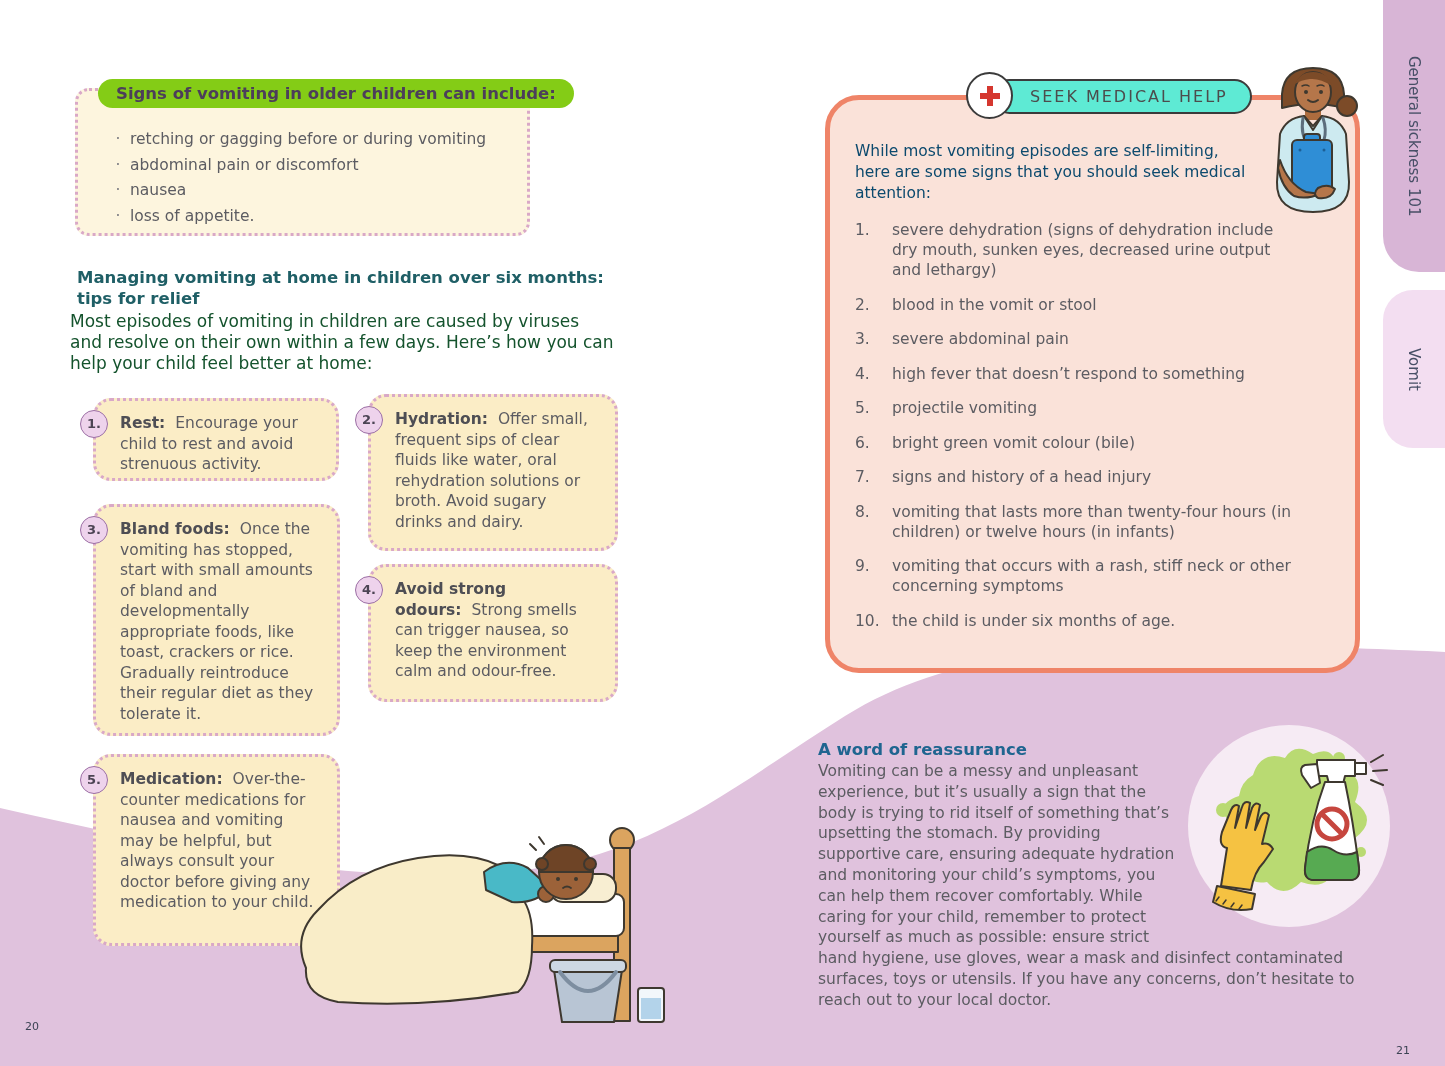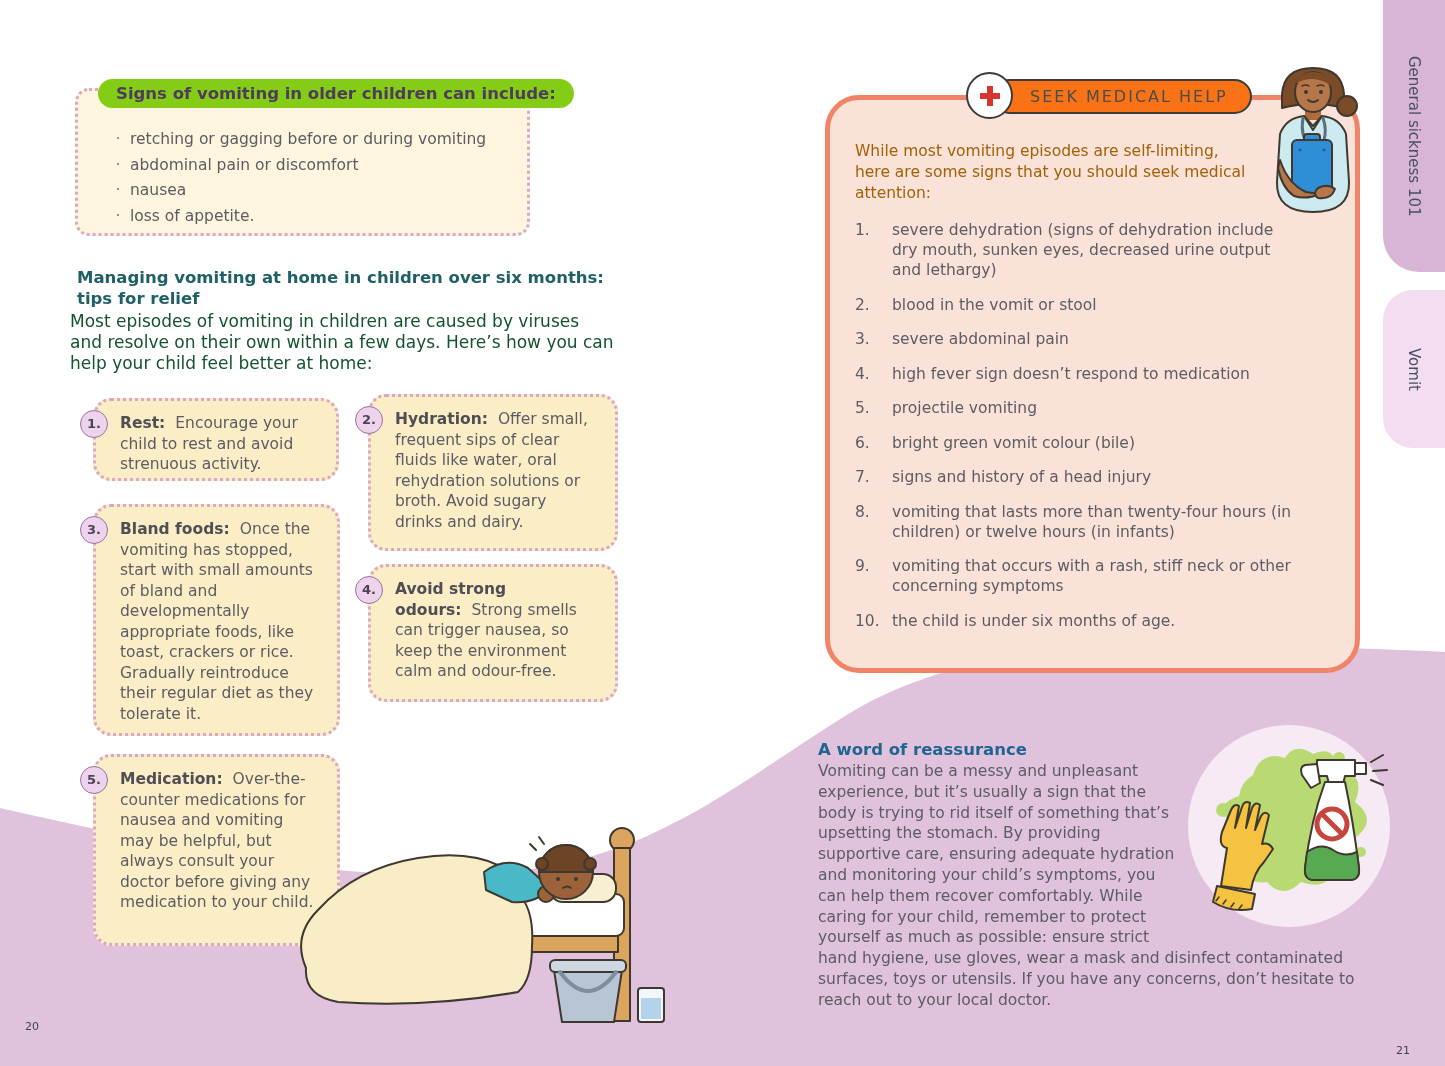--- a/index.html
+++ b/index.html
@@ -37,27 +37,27 @@
   #tip4 { left:368px; top:564px; width:250px; height:138px; }
   #tip5 { left:93px; top:754px; width:247px; height:192px; }
 
   .page-num { font-size:11px; color:#3c4354; z-index:3; }
   #pn-left { left:25px; top:1020px; }
   #pn-right { left:1396px; top:1044px; }
 
   
   .medical-box { left:825px; top:95px; width:535px; height:578px; background:#fae2d9;
     border:5px solid #ef8468; border-radius:34px; z-index:1; }
-  .seek-pill { left:992px; top:79px; height:35px; background:#f97316; border:2.5px solid #3b3b3b;
+  .seek-pill { left:992px; top:79px; height:35px; background:#5eead4; border:2.5px solid #3b3b3b;
     border-radius:20px; display:flex; align-items:center; padding:0 22px 0 36px; z-index:4;
     font-size:16px; letter-spacing:2px; color:#4c4c4c; white-space:nowrap; }
   .seek-cross { left:966px; top:72px; width:47px; height:47px; background:#ffffff;
     border:2.5px solid #3b3b3b; border-radius:50%; display:flex; align-items:center;
     justify-content:center; z-index:5; }
-  .med-intro { left:855px; top:141px; width:400px; font-size:15.5px; color:#a16207;
+  .med-intro { left:855px; top:141px; width:400px; font-size:15.5px; color:#0c4a6e;
     line-height:21px; z-index:2; }
   .med-list { left:855px; top:220px; width:470px; z-index:2; }
   .med-item { display:flex; margin-bottom:14.5px; font-size:15.5px; color:#5c5c62; line-height:20px; }
   .med-item .n { width:37px; flex:none; }
   .med-item .t { width:410px; }
 
   
   .reassure { left:818px; top:740px; width:578px; z-index:2; }
   .reassure h3 { font-size:16.5px; color:#1f6590; margin-bottom:2px; }
   .reassure-body { font-size:15.5px; color:#5c5c62; line-height:20.8px; }
@@ -183,21 +183,21 @@
     <div class="med-item">
         <span class="n">2.</span>
         <span class="t">blood in the vomit or stool</span>
       </div>
     <div class="med-item">
         <span class="n">3.</span>
         <span class="t">severe abdominal pain</span>
       </div>
     <div class="med-item">
         <span class="n">4.</span>
-        <span class="t">high fever sign doesn’t respond to medication</span>
+        <span class="t">high fever that doesn’t respond to something</span>
       </div>
     <div class="med-item">
         <span class="n">5.</span>
         <span class="t">projectile vomiting</span>
       </div>
     <div class="med-item">
         <span class="n">6.</span>
         <span class="t">bright green vomit colour (bile)</span>
       </div>
     <div class="med-item">

